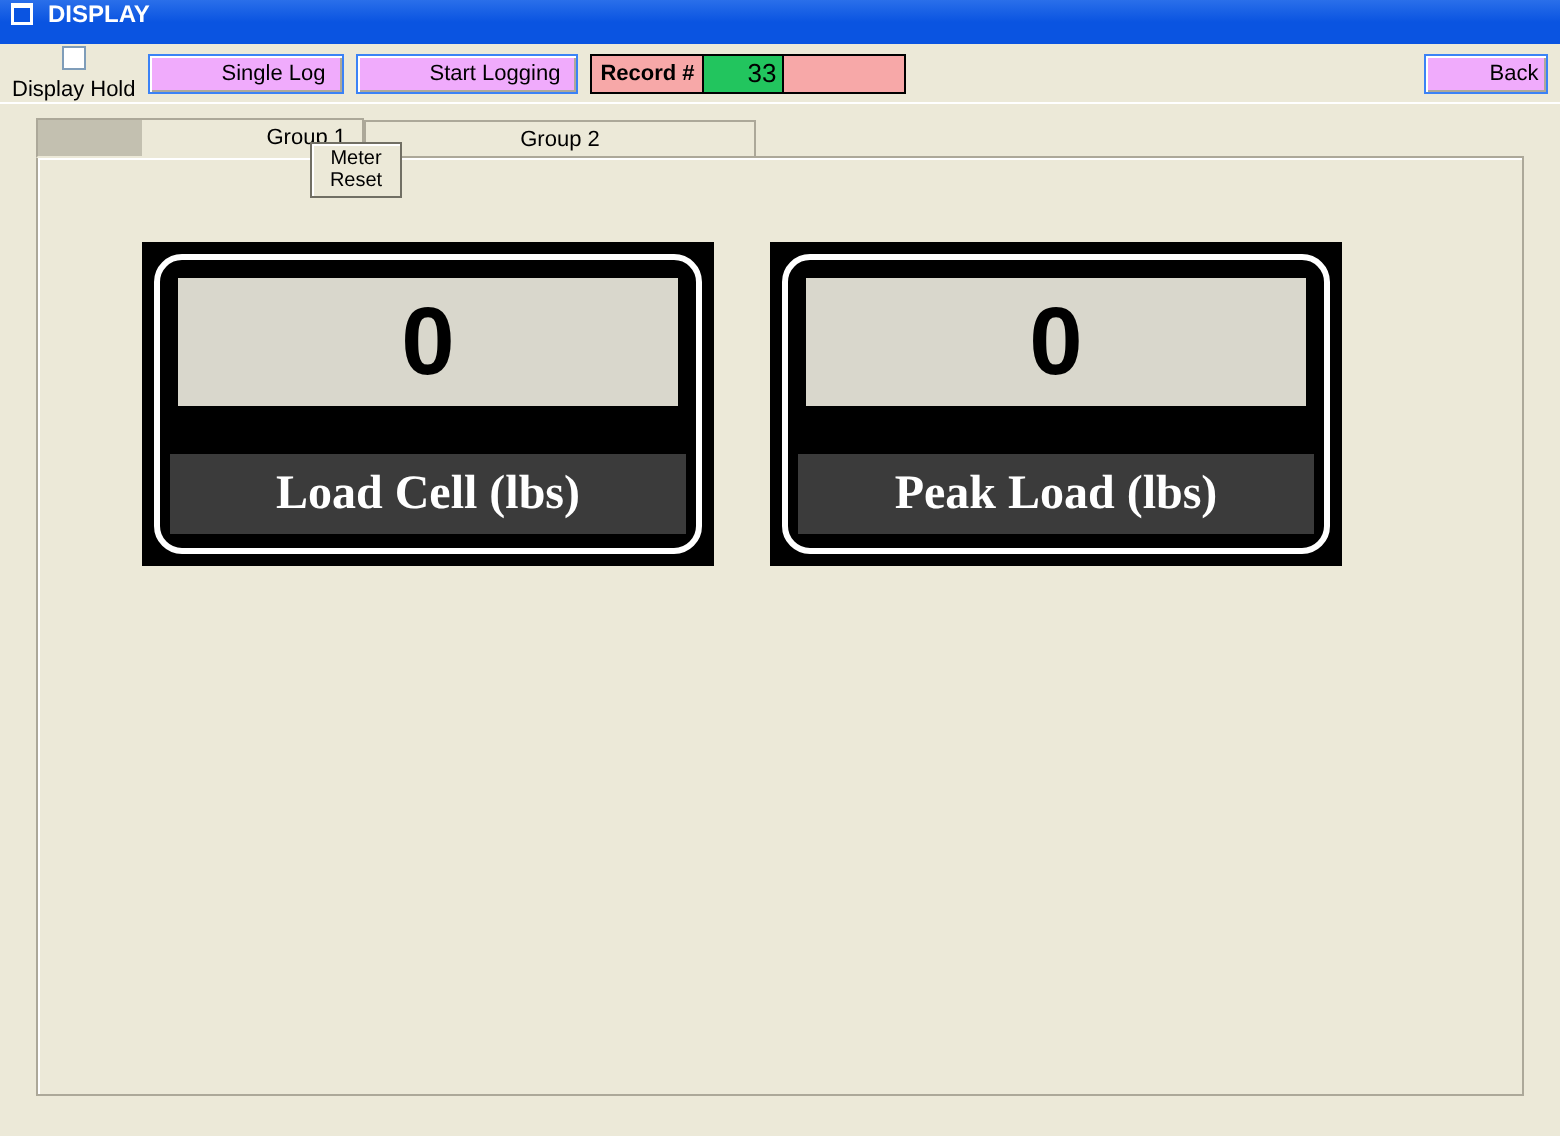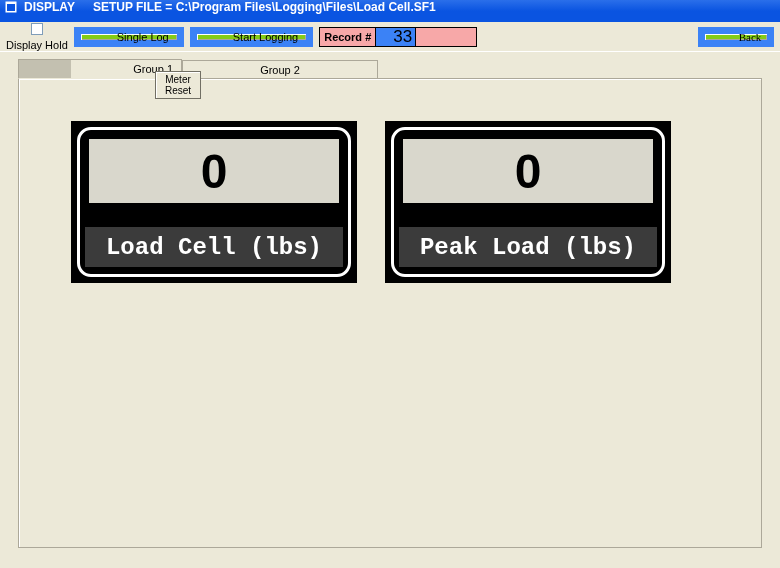--- a/index.html
+++ b/index.html
@@ -49,23 +49,23 @@
     border-left-color: #fff;
     height: 20px;
     padding: 0 8px;
     font-size: 11px;
     font-family: inherit;
     display: inline-flex;
     align-items: center;
     cursor: pointer;
   }
   .btn.raised {
-    border: 7px solid #3b82f6;
+    border: 1px solid #3b82f6;
     box-shadow: inset 1px 1px 0 #fff, inset -1px -1px 0 #aca899;
-    background: #84cc16;
+    background: #f0abfc;
     padding-left: 36px;
   }
   .checkbox {
     display: inline-flex;
     align-items: center;
     gap: 4px;
     font-size: 11px;
     flex-direction: column;
   }
   .checkbox .box {
@@ -108,28 +108,28 @@
     background: #f7a8a8;
     color: #000;
     font-weight: bold;
     padding: 0 4px;
     display: flex;
     align-items: center;
     border-right: 1px solid #000;
     font-size: 11px;
   }
   .record-box .rec-val {
-    background: #3b82f6;
+    background: #22c55e;
     width: 40px;
     display: flex;
     align-items: center;
     justify-content: flex-end;
     padding: 0 3px;
     border-right: 1px solid #000;
-    font-size: 17px;
+    font-size: 13px;
   }
   .record-box .rec-blank {
     background: #f7a8a8;
     width: 60px;
   }
   .spacer { flex: 1; }
   .tabstrip {
     display: flex;
     align-items: flex-end;
     padding-left: 18px;
@@ -228,61 +228,60 @@
     justify-content: center;
   }
   .gauge .label {
     position: absolute;
     left: 12px;
     right: 12px;
     bottom: 14px;
     height: 40px;
     background: #3b3b3b;
     color: #fff;
-    font-family: Liberation Mono, monospace;
+    font-family: Liberation Serif, serif;
     font-size: 24px;
     font-weight: bold;
     display: flex;
     align-items: center;
     justify-content: center;
   }
   .tabwrap { position: relative; }
 </style>
 </head>
 <body>
 
 <div class="titlebar">
   <span class="sysicon">
     <svg width="12" height="12" viewBox="0 0 12 12">
         <rect x="1" y="1" width="10" height="10" fill="#fff" stroke="#fff"></rect>
         <rect x="2" y="3" width="8" height="7" fill="#0a54e1"></rect>
       </svg>
   </span>
   <span>DISPLAY</span>
-  <span class="setupfile">SETUP FILE = C:\Program Files\Logging\Files\Load Cell.SF1</span>
 </div>
 
 <div class="toolbar">
   <label class="checkbox">
     <span class="box"></span>
     <span>Display Hold</span>
   </label>
 
 
   <button class="btn raised">Single Log</button>
   <button class="btn raised">Start Logging</button>
 
   <div class="record-box">
     <span class="rec-label">Record #</span>
     <span class="rec-val">33</span>
     <span class="rec-blank"></span>
   </div>
 
   <span class="spacer"></span>
-  <button class="btn raised" style="width:76px;justify-content:center;font-family:Liberation Serif, serif;">Back</button>
+  <button class="btn raised" style="width:62px;justify-content:center;">Back</button>
 </div>
 
 <div class="tabwrap">
   <div class="tabstrip">
     <div class="tab t1 active">
       <span class="sel-indicator"></span>
       <span class="label">Group 1</span>
     </div>
     <div class="tab t2">
       <span class="label">Group 2</span>

